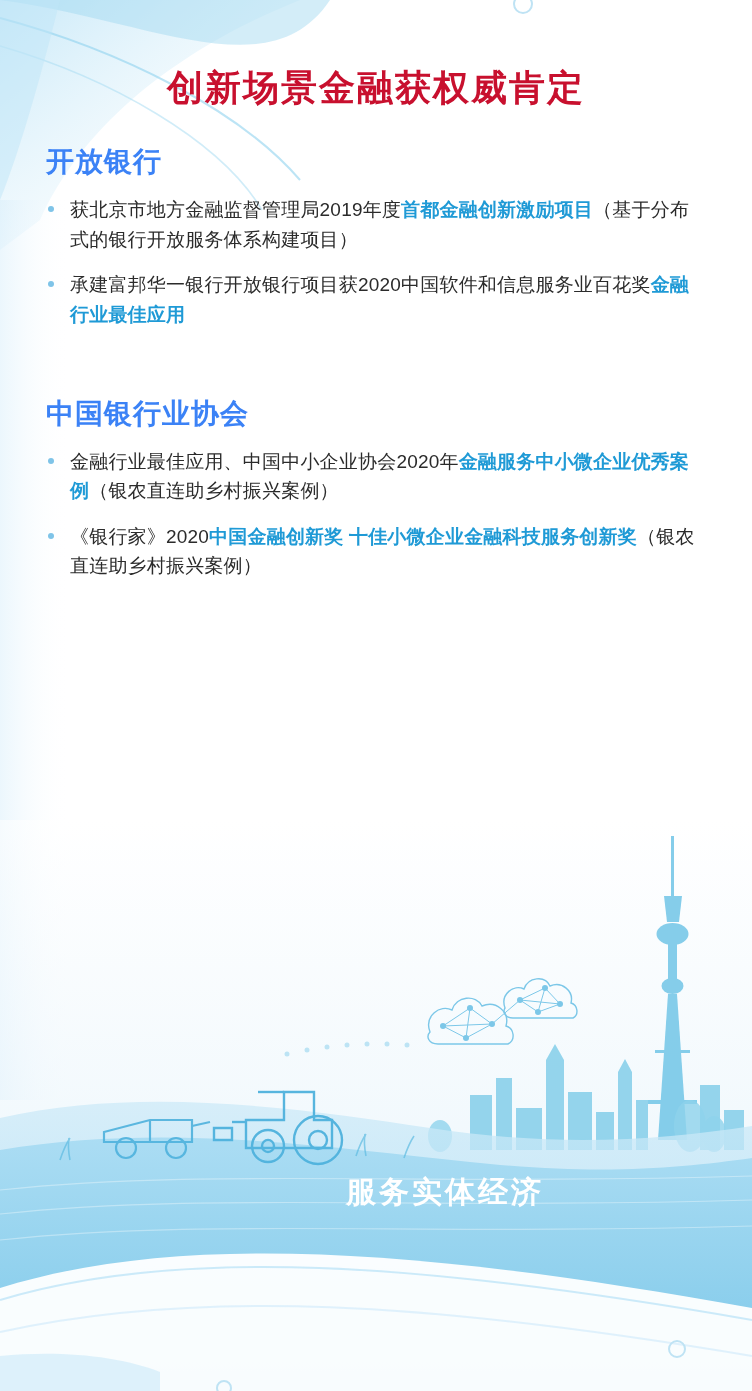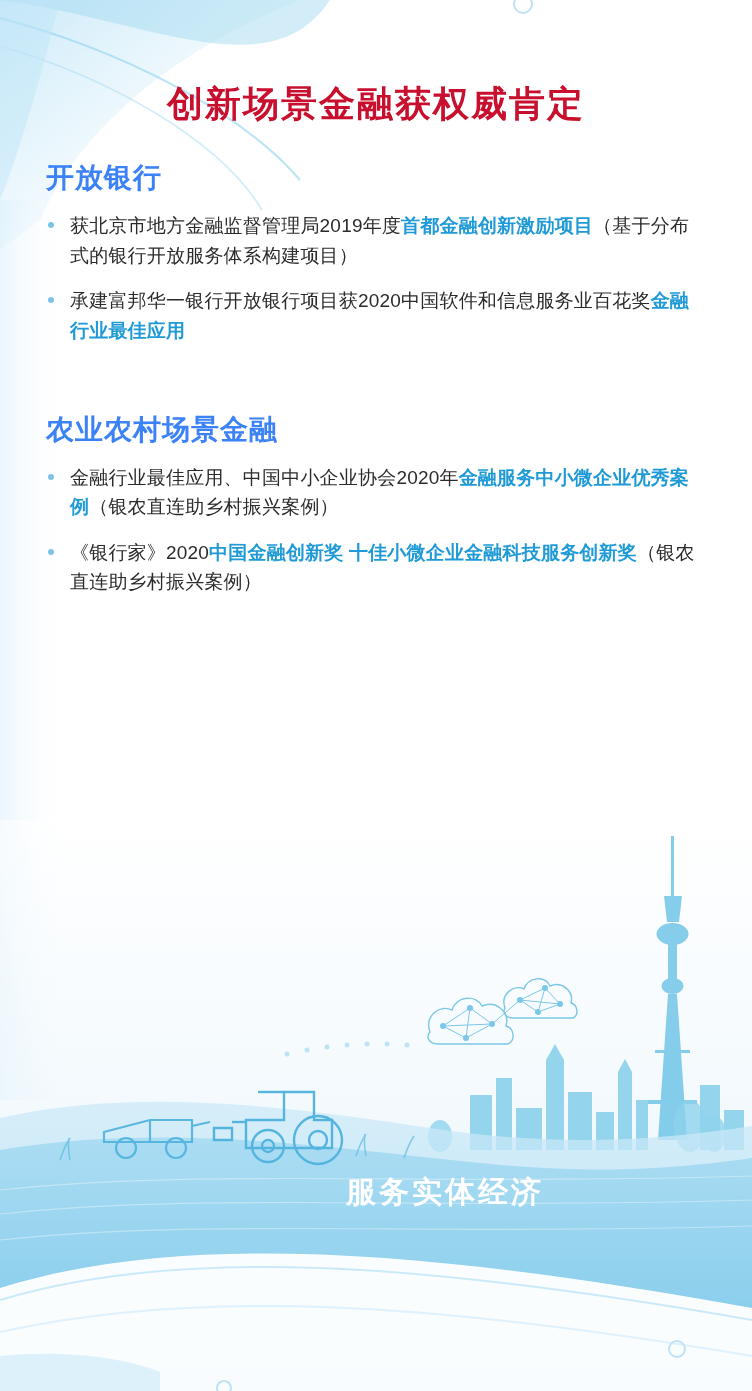--- a/index.html
+++ b/index.html
@@ -40,21 +40,21 @@
     z-index: 5;
     padding: 0 44px;
   }
 
   .main-title {
     text-align: center;
     color: #c8102e;
     font-size: 36px;
     font-weight: bold;
     letter-spacing: 2px;
-    margin: 16px;
+    margin: 0;
     padding-top: 66px;
     line-height: 1.2;
   }
 
   .section {
     margin-top: 34px;
   }
   .section.second {
     margin-top: 66px;
   }
@@ -298,21 +298,21 @@
           <span>获北京市地方金融监督管理局2019年度</span><span class="hl">首都金融创新激励项目</span><span>（基于分布式的银行开放服务体系构建项目）</span>
         </li>
         <li class="bullet">
           <span class="dot"></span>
           <span>承建富邦华一银行开放银行项目获2020中国软件和信息服务业百花奖</span><span class="hl">金融行业最佳应用</span>
         </li>
       </ul>
     </div>
 
     <div class="section second">
-      <h2 class="section-title">农业农村场景金融</h2>
+      <h2 class="section-title">中国银行业协会</h2>
       <ul class="bullets">
         <li class="bullet">
           <span class="dot"></span>
           <span>金融行业最佳应用、中国中小企业协会2020年</span><span class="hl">金融服务中小微企业优秀案例</span><span>（银农直连助乡村振兴案例）</span>
         </li>
         <li class="bullet">
           <span class="dot"></span>
           <span>《银行家》2020</span><span class="hl">中国金融创新奖 十佳小微企业金融科技服务创新奖</span><span>（银农直连助乡村振兴案例）</span>
         </li>
       </ul>

